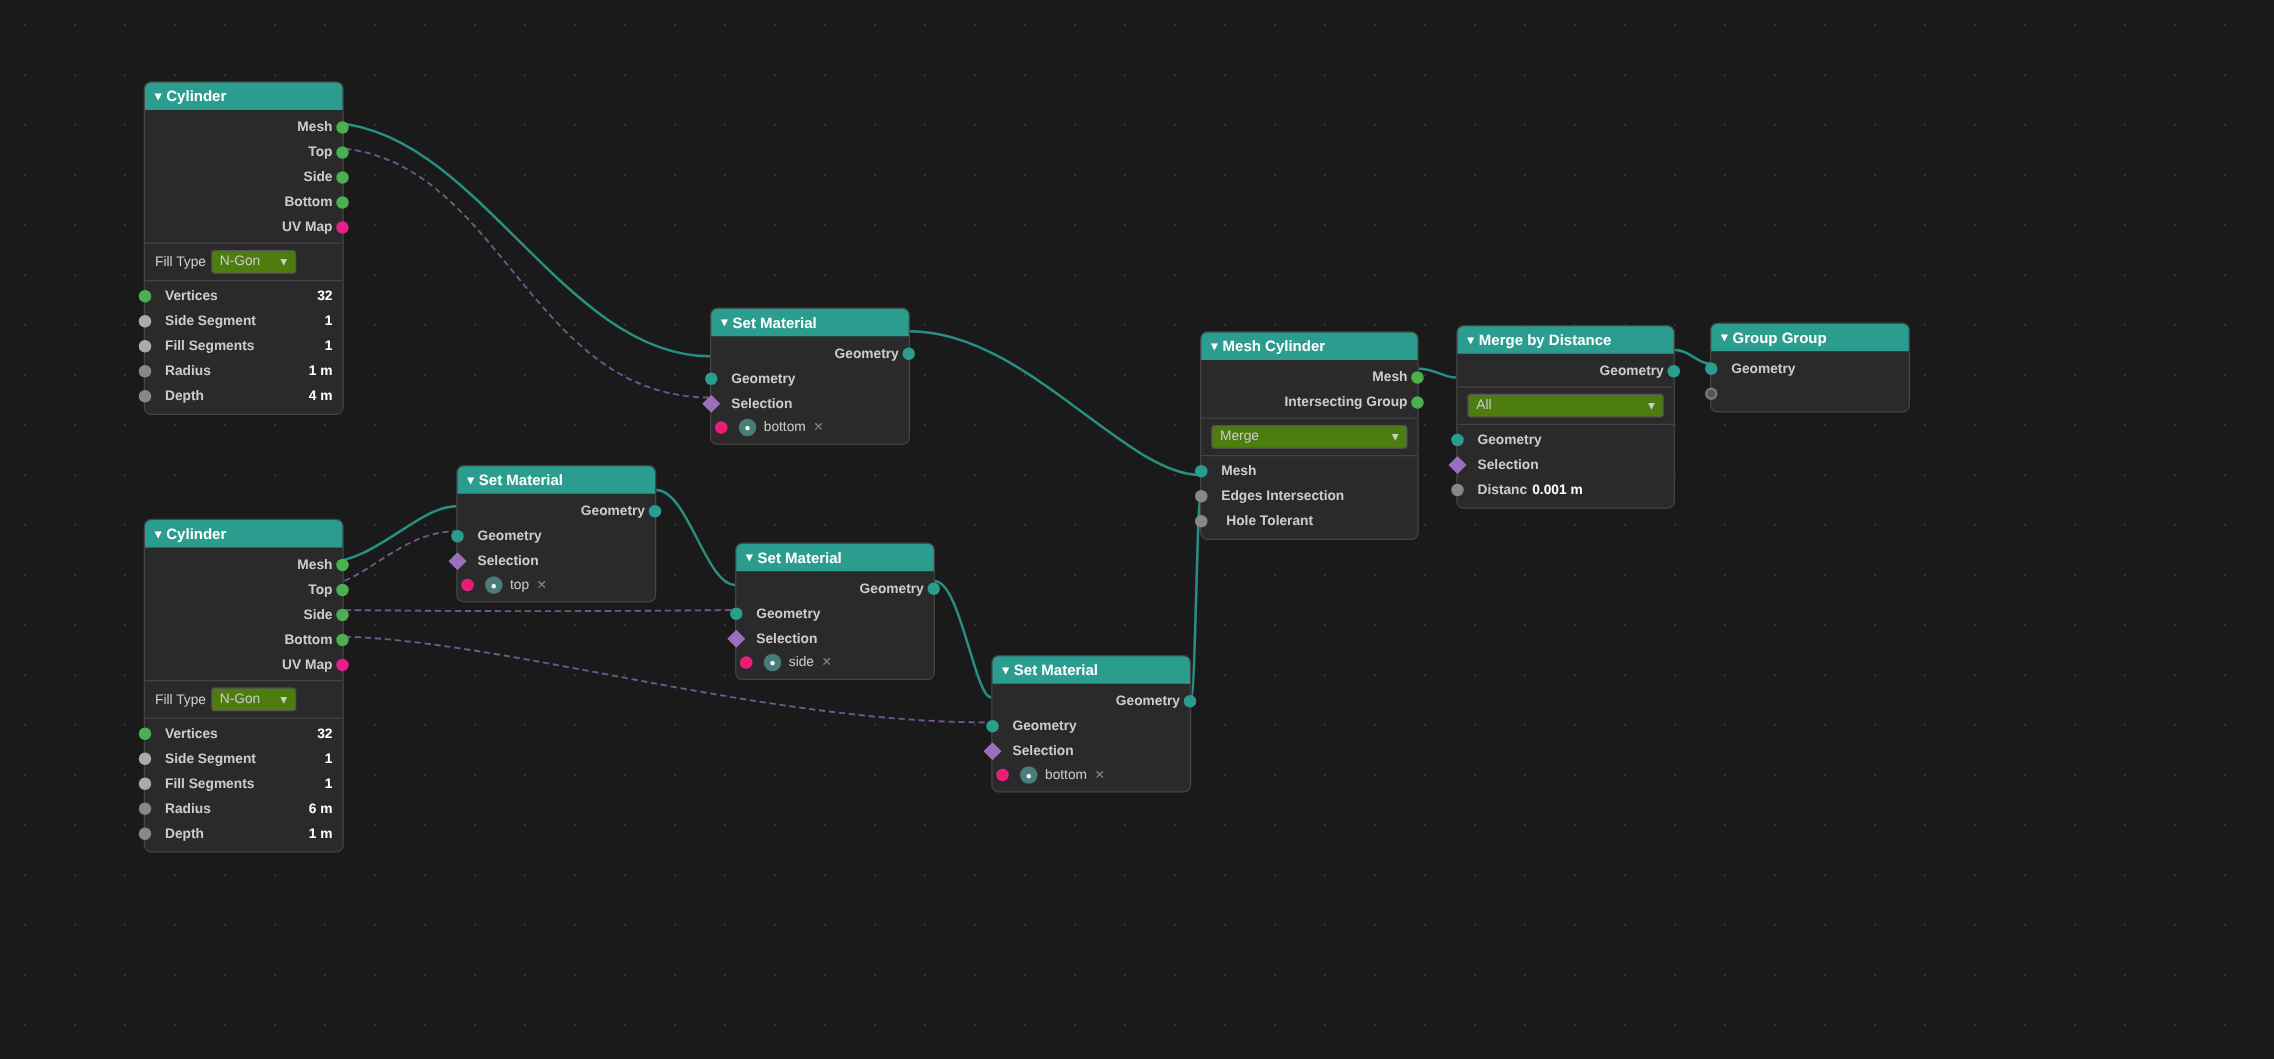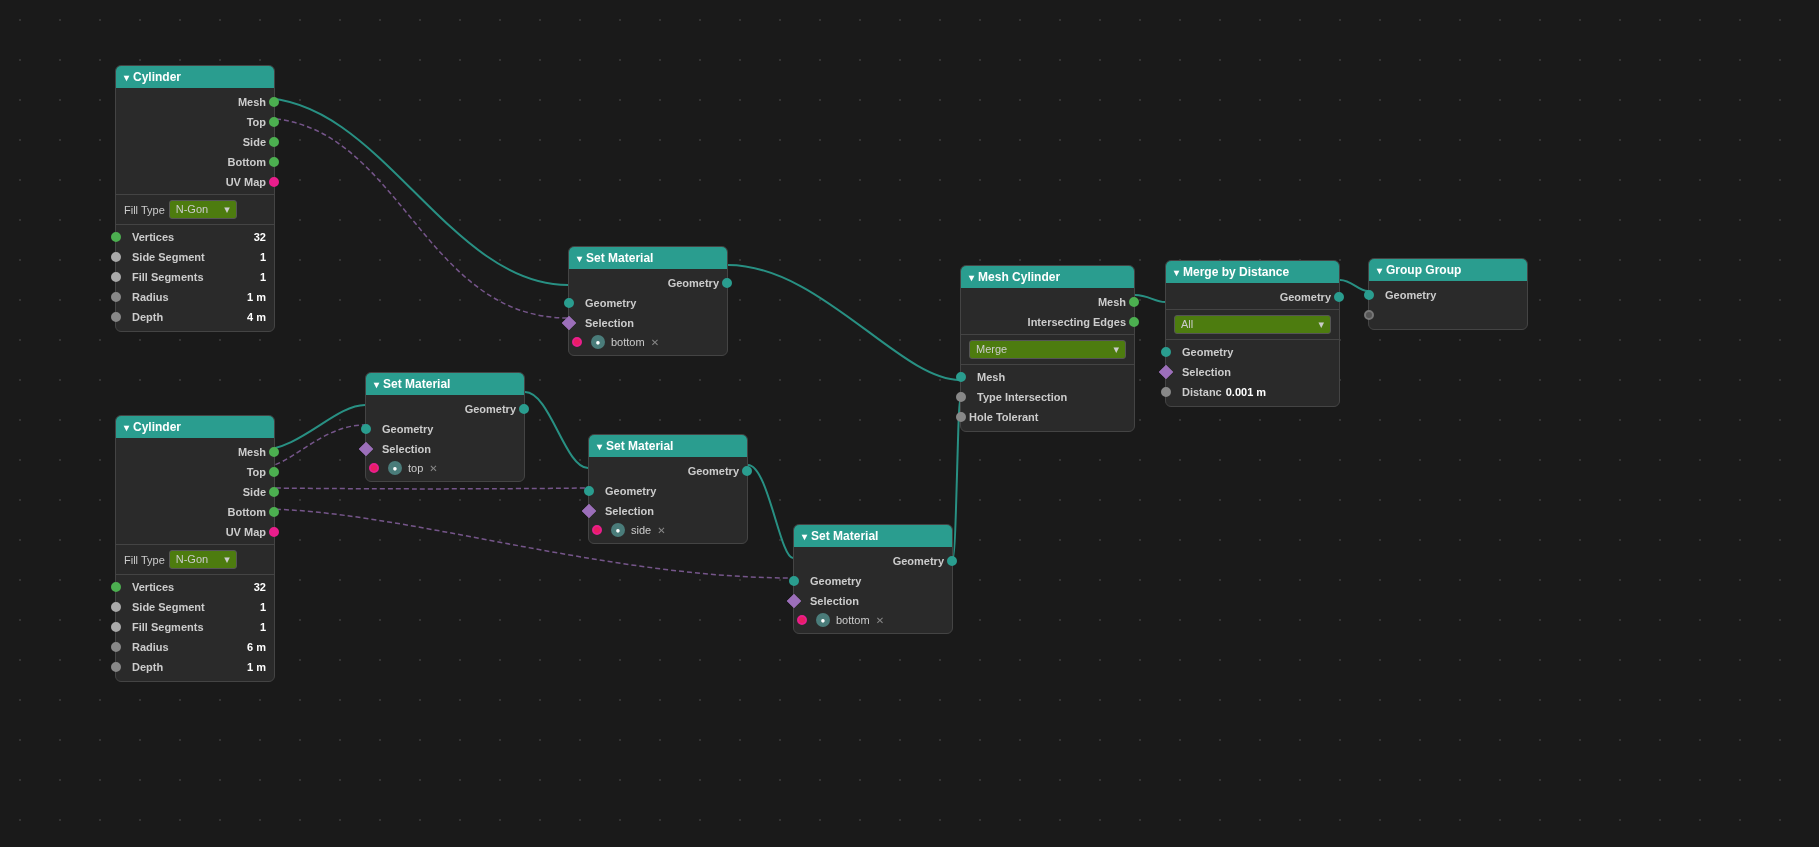--- a/index.html
+++ b/index.html
@@ -468,42 +468,42 @@
     <div class="node-header">
       <span class="chevron">▾</span>
       <span>Mesh Cylinder</span>
     </div>
     <div class="node-body">
       <div class="node-row right">
         <span class="label">Mesh</span>
         <span class="socket green right"></span>
       </div>
       <div class="node-row right">
-        <span class="label">Intersecting Edges</span>
+        <span class="label">Intersecting Group</span>
         <span class="socket green right"></span>
       </div>
       <div class="node-divider"></div>
       <div class="node-dropdown">
         <div class="dropdown-btn" style="width:100%">
           <span>Merge</span>
           <span style="margin-left:auto">▾</span>
         </div>
       </div>
       <div class="node-divider"></div>
       <div class="node-row left">
         <span class="socket teal left"></span>
         <span class="label" style="margin-left:8px">Mesh</span>
       </div>
       <div class="node-row left">
         <span class="socket gray left"></span>
-        <span class="label" style="margin-left:8px">Type Intersection</span>
-      </div>
-      <div class="node-row left">
-        <span class="socket gray left"></span>
-        <span class="label" style="margin-left:0">Hole Tolerant</span>
+        <span class="label" style="margin-left:8px">Edges Intersection</span>
+      </div>
+      <div class="node-row left">
+        <span class="socket gray left"></span>
+        <span class="label" style="margin-left:12px">Hole Tolerant</span>
       </div>
     </div>
   </div>
 
   <div class="node node-merge-by-distance">
     <div class="node-header">
       <span class="chevron">▾</span>
       <span>Merge by Distance</span>
     </div>
     <div class="node-body">

